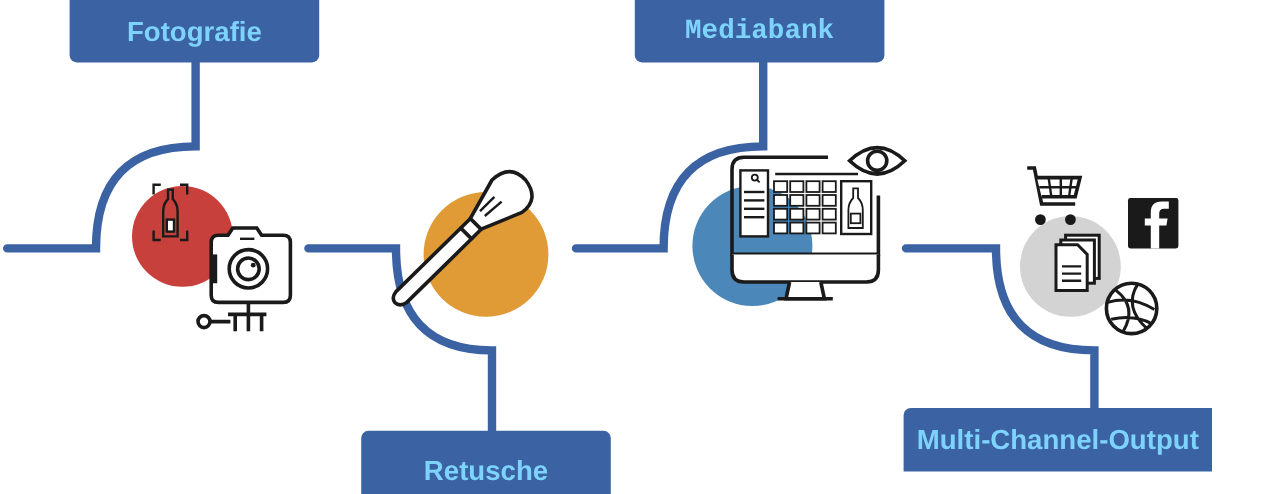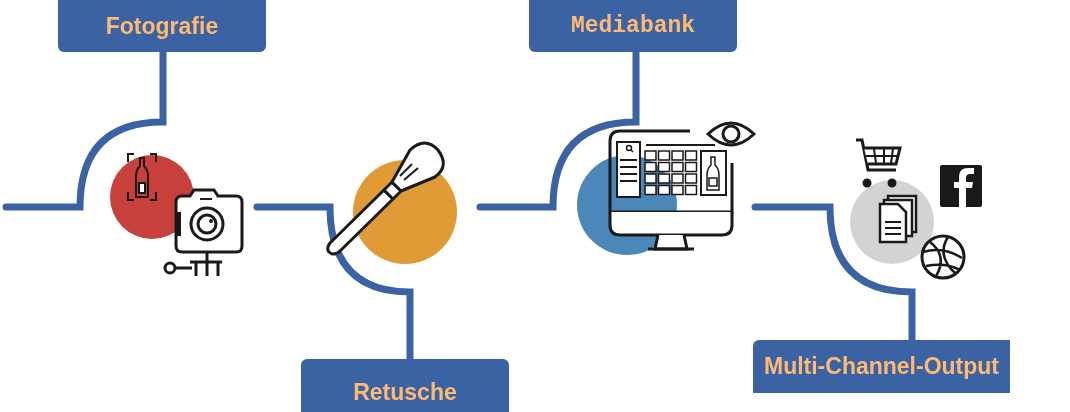--- a/index.html
+++ b/index.html
@@ -1,18 +1,18 @@
 <!DOCTYPE html>
 <html><head>
 <meta charset="utf-8">
 <style>
   html,body{margin:0;padding:0;background:#ffffff;}
   body{width:1070px;height:412px;position:relative;overflow:hidden;font-family:"Liberation Sans",sans-serif;}
   svg.canvas{position:absolute;left:0;top:0;width:1070px;height:412px;}
-  .label-box{position:absolute;background:#3b62a3;color:#fdba74;font-weight:bold;font-size:23px;display:flex;align-items:center;justify-content:center;border-radius:0 0 6px 6px;}
+  .label-box{position:absolute;background:#3b62a3;color:#7dd3fc;font-weight:bold;font-size:23px;display:flex;align-items:center;justify-content:center;border-radius:0 0 6px 6px;}
   .label-box.bottom{border-radius:6px 6px 0 0;}
 </style>
 </head>
 <body>
 
 <svg class="canvas" viewBox="0 0 1070 412" xmlns="http://www.w3.org/2000/svg">
 
   <g fill="none" stroke="#3b62a3" stroke-width="7" stroke-linecap="round">
     <path d="M6 207 H80 Q80 122 163 122 V50"></path>
     <path d="M257 207 H330 Q330 292 410 292 V360"></path>

